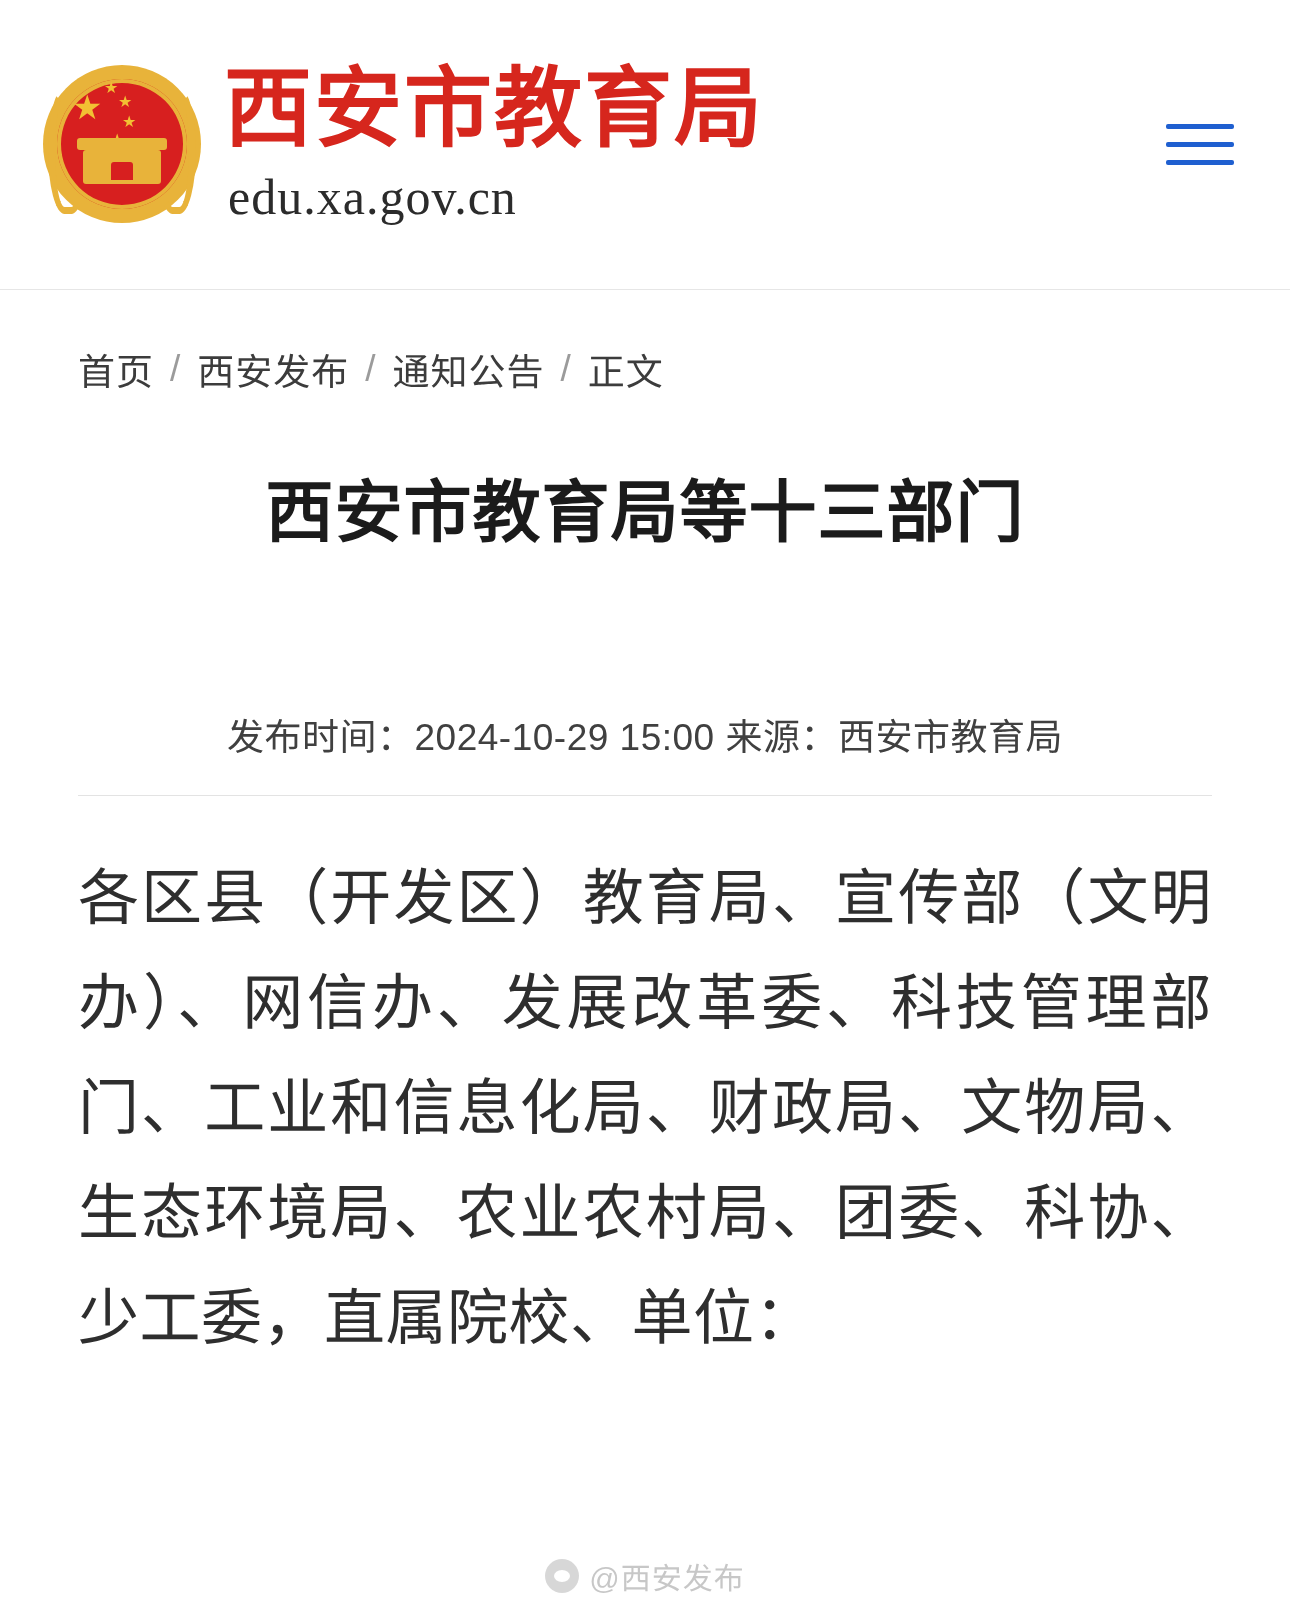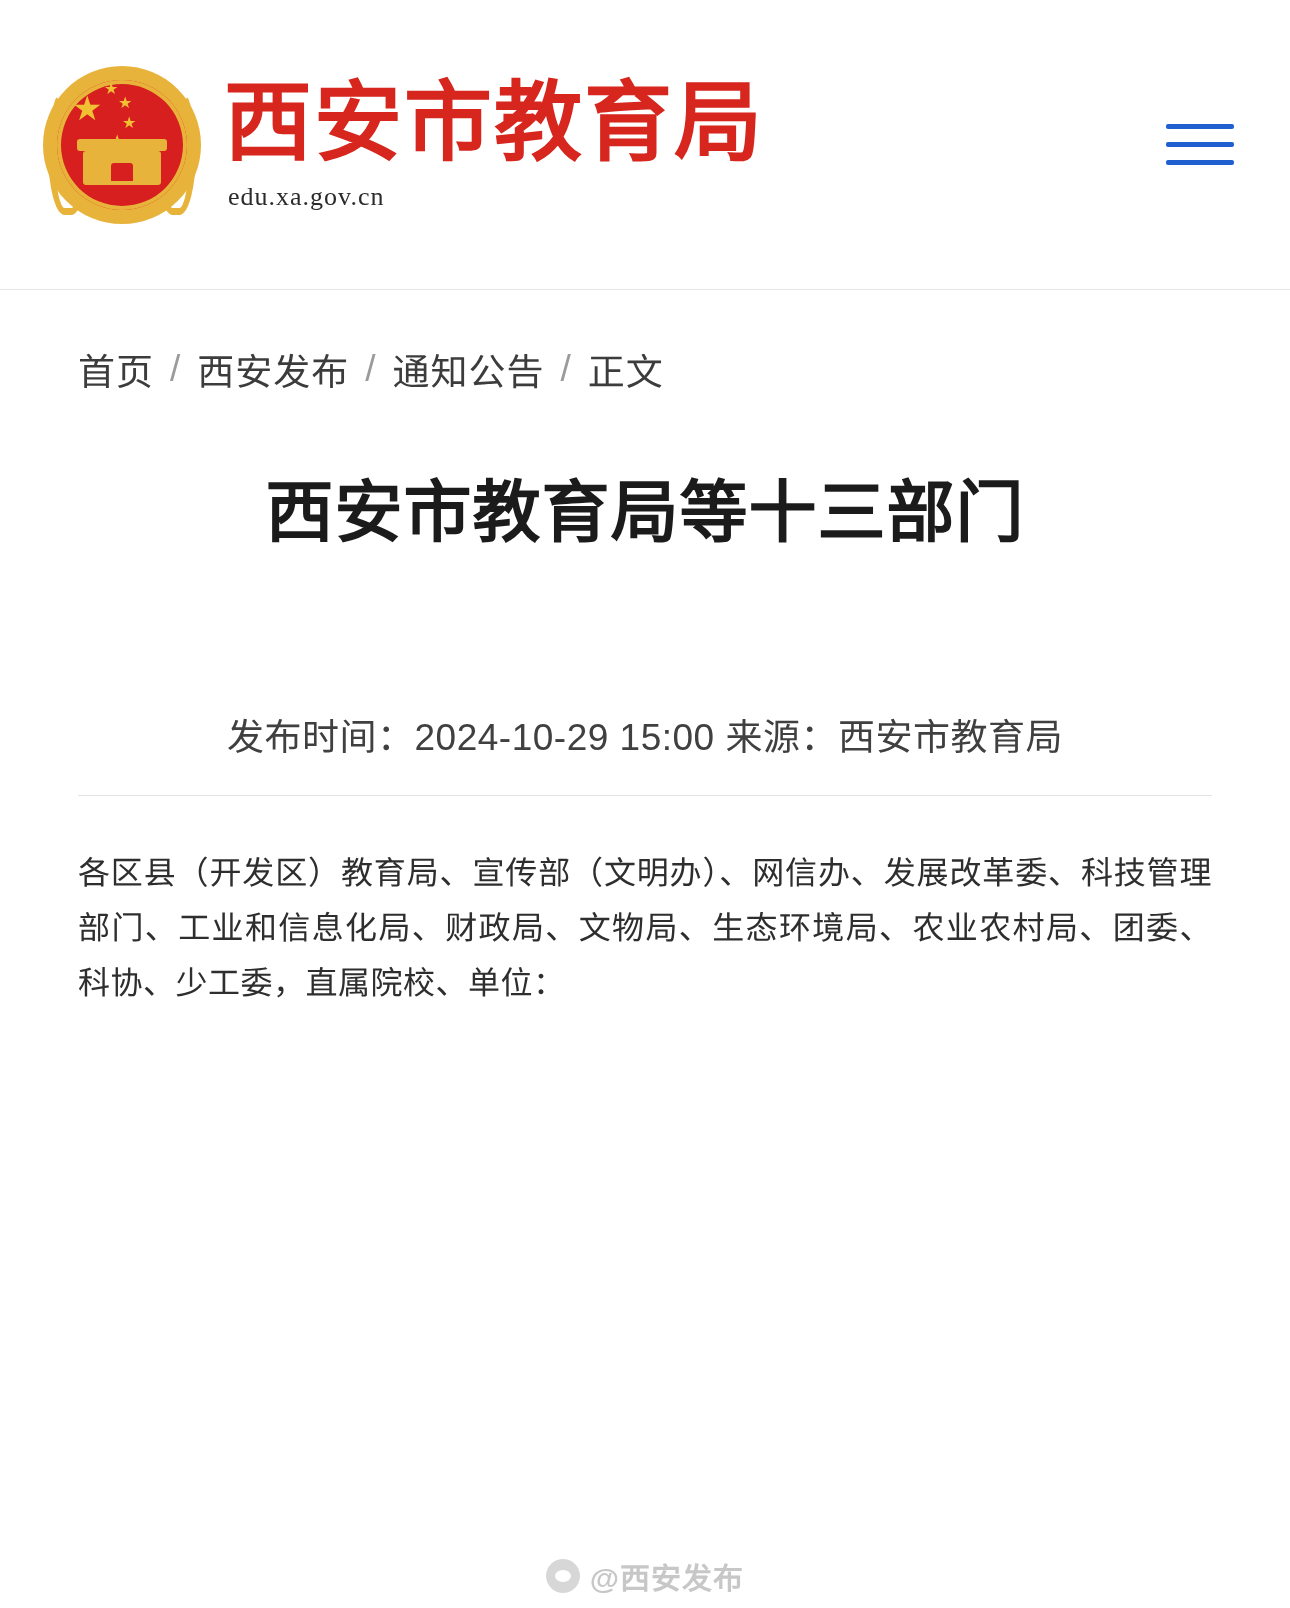--- a/index.html
+++ b/index.html
@@ -121,21 +121,21 @@
     font-family: "DejaVu Sans", "Liberation Sans", sans-serif;
     font-size: 88px;
     font-weight: 700;
     color: #d6261d;
     letter-spacing: 2px;
     line-height: 1.05;
     white-space: nowrap;
   }
   .brand-domain {
     font-family: "Liberation Serif", "DejaVu Serif", serif;
-    font-size: 26px;
+    font-size: 50px;
     color: #2b2b2b;
     letter-spacing: 1px;
     margin-top: 12px;
     padding-left: 4px;
   }
 
   .menu-button {
     flex: 0 0 auto;
     width: 80px;
     height: 70px;
@@ -198,21 +198,21 @@
     letter-spacing: 0.5px;
     white-space: nowrap;
   }
   .meta-divider {
     margin: 34px 0 0 0;
     border: 0;
     border-top: 1px solid #e3e3e3;
   }
   .article-body {
     margin-top: 50px;
-    font-size: 32px;
+    font-size: 61px;
     line-height: 1.72;
     color: #2e2e2e;
     letter-spacing: 0.5px;
     text-align: justify;
   }
 
   
   .watermark {
     position: absolute;
     left: 0;
@@ -237,21 +237,20 @@
     position: absolute;
     left: 9px; top: 11px;
     width: 16px; height: 12px;
     background: #fff;
     border-radius: 50%;
   }
   .watermark .wb-text {
     font-size: 30px;
     color: #9a9a9a;
     letter-spacing: 1px;
-    font-weight: bold;
   }
 </style>
 </head>
 <body>
 
 <header class="site-header">
   <div class="brand">
     <div class="emblem">
       <div class="ring"></div>
       <div class="wheat-l"></div>

